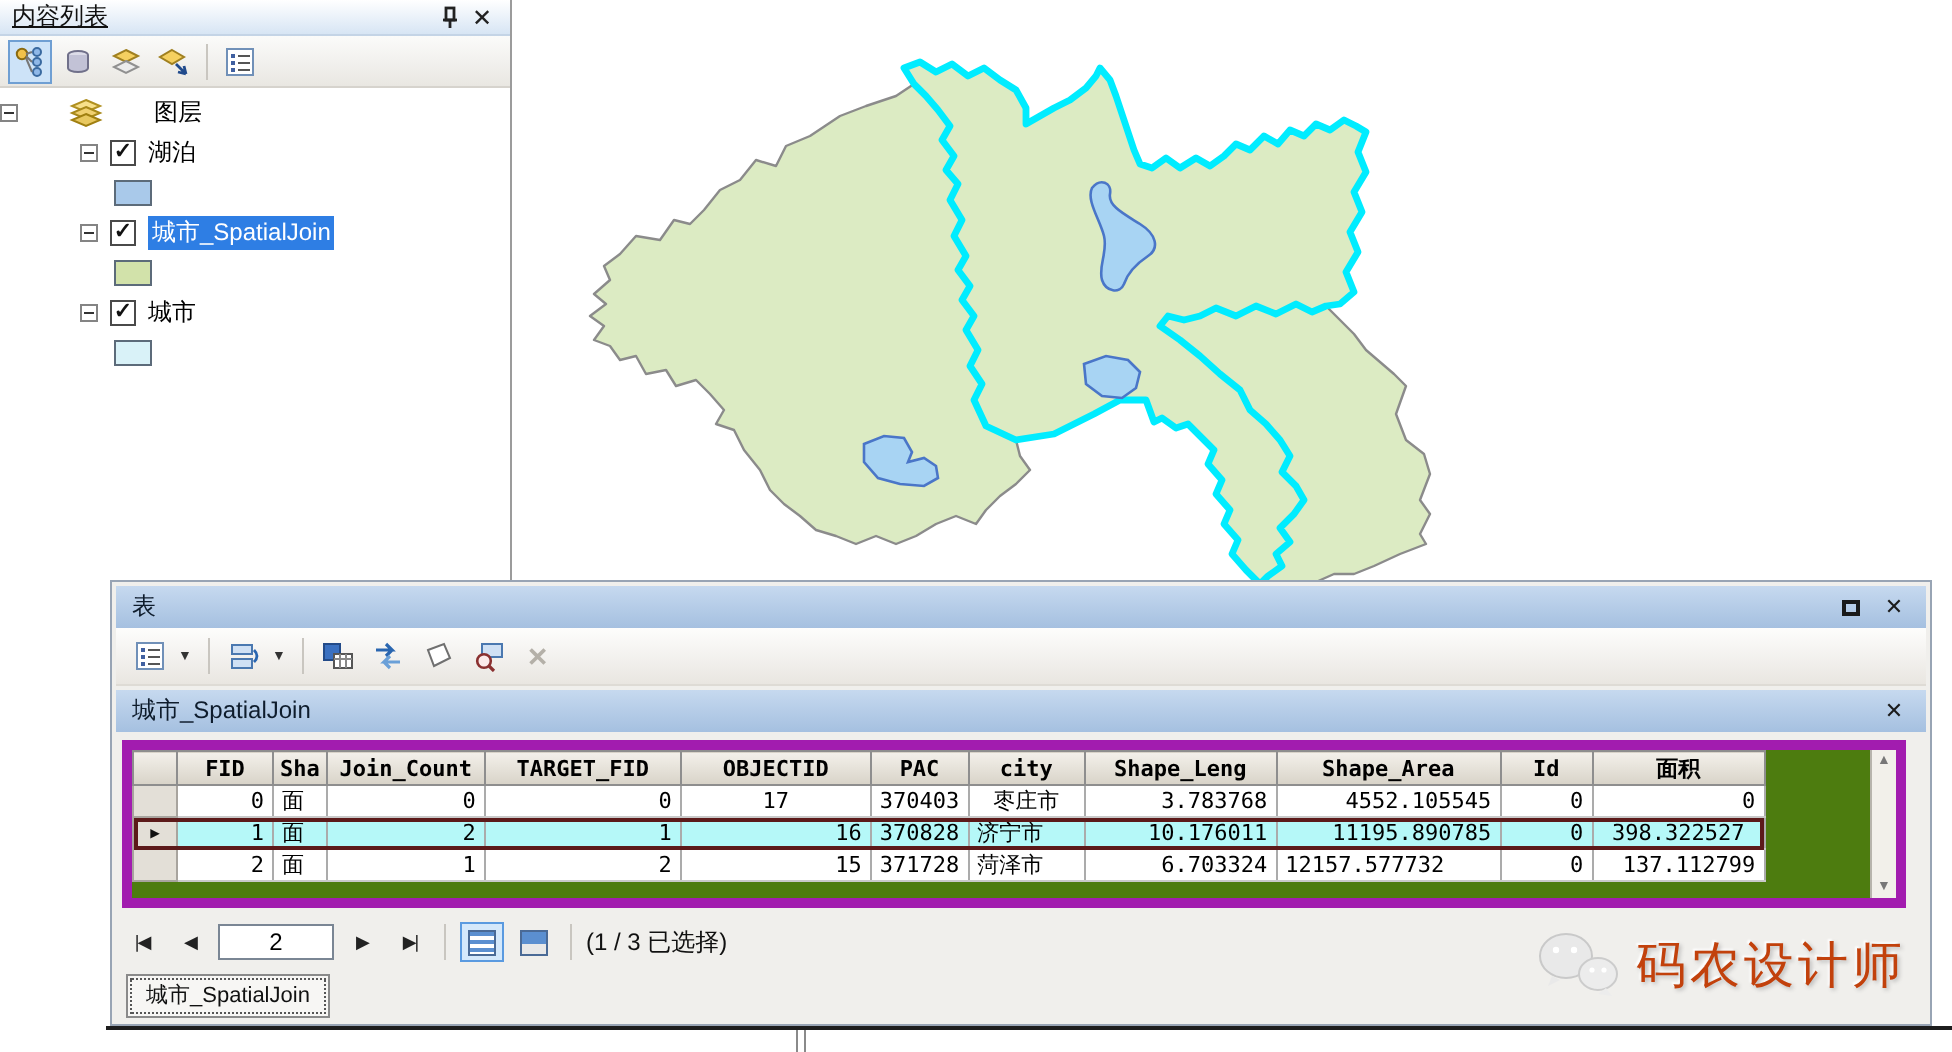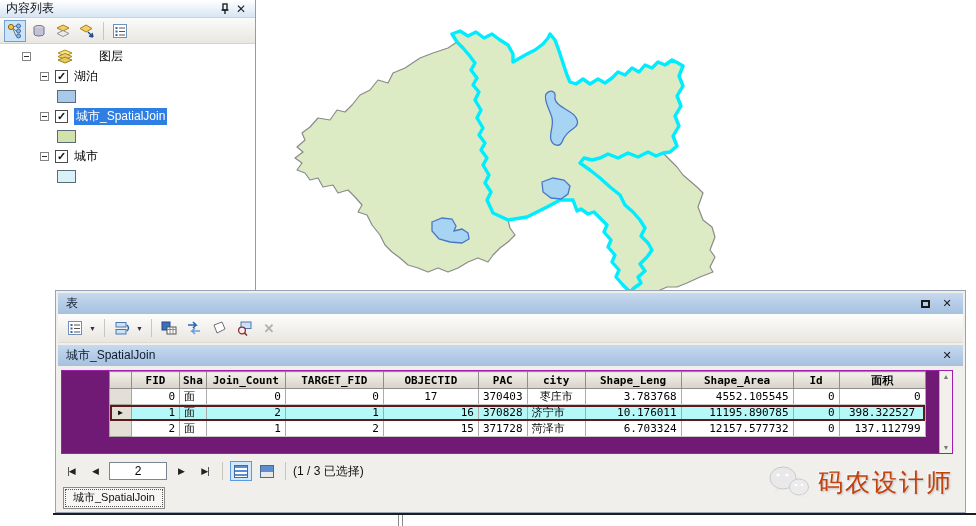--- a/index.html
+++ b/index.html
@@ -5,21 +5,21 @@
   * { margin:0; padding:0; box-sizing:border-box; }
   html,body { width:976px; height:526px; overflow:hidden; background:#ffffff;
               font-family:"Liberation Sans", sans-serif; }
   .abs { position:absolute; }
 
   
   #toc { left:0; top:0; width:255px; height:513px; background:#ffffff; }
   #toc-titlebar { left:0; top:0; width:255px; height:18px;
     background:linear-gradient(#ffffff,#d7e5f4); border-bottom:1px solid #c4d4e6;
     display:flex; align-items:center; padding:0 6px; font-size:12px; color:#111; }
-  #toc-title { flex:1; }
+  #toc-title { flex:1;text-decoration:underline; }
   .tb-ico { width:16px; height:14px; display:flex; align-items:center; justify-content:center;
     font-size:12px; color:#222; cursor:default; }
   #toc-toolbar { left:0; top:18px; width:255px; height:26px;
     background:linear-gradient(#fbfbfa,#e9e7e2); border-bottom:1px solid #d6d3cd;
     display:flex; align-items:center; padding:0 4px; gap:2px; }
   .tool-btn { width:22px; height:22px; display:flex; align-items:center; justify-content:center;
     border:1px solid transparent; }
   .tool-btn.sel { border:1px solid #6f9fd3; background:#cde3f8; }
   .vsep { width:1px; height:18px; background:#c9c6c0; margin:0 3px; }
 
@@ -49,22 +49,22 @@
   .bluebar .grow { flex:1; }
   .winbtn { width:16px; height:15px; display:flex; align-items:center; justify-content:center;
     font-size:11px; color:#1a1a1a; margin-left:6px; }
   .maxglyph { width:9px; height:8px; border:2px solid #1a1a1a; display:inline-block; }
 
   #tb-toolbar { left:2px; top:23px; width:905px; height:29px;
     background:linear-gradient(#fdfdfc,#e9e6e1); border-bottom:1px solid #dedbd5;
     display:flex; align-items:center; padding:0 6px; gap:3px; position:absolute; }
   .dd { font-size:7px; color:#333; margin:0 2px 0 0; }
 
-  #gridwrap { left:5px; top:79px; width:892px; height:84px; background:#701a75;
-    border:1px solid #a21caf; overflow:hidden; position:absolute;padding-left:47px; }
+  #gridwrap { left:5px; top:79px; width:892px; height:84px; background:#4d7c0f;
+    border:5px solid #a21caf; overflow:hidden; position:absolute; }
   table { border-collapse:collapse; table-layout:fixed; }
   th { background:linear-gradient(#f3f0ea,#d8d3c8); border:1px solid #8e8e8e;
     font:bold 11px "DejaVu Sans Mono", monospace; height:17px; padding:0 3px; color:#000; }
   td { font:11px "DejaVu Sans Mono", monospace; height:15px; padding:0 4px;
     border-left:1px solid #ababab; border-right:1px solid #ababab;
     border-bottom:1px solid #c9c9c9; background:#fff; color:#000;
     overflow:hidden; white-space:nowrap; }
   td.ind { background:#e3dfd7; border:1px solid #a8a49e; padding:0; text-align:center;
     font-size:8px; color:#111; }
   tr.sel { outline:2px solid #5c1a1a; outline-offset:-2px; }
@@ -150,21 +150,21 @@
           <rect x="1.5" y="1.5" width="13" height="13" fill="#fff" stroke="#7090b8"></rect>
           <rect x="3.5" y="4" width="2" height="2" fill="#4060a0"></rect>
           <rect x="3.5" y="7.5" width="2" height="2" fill="#4060a0"></rect>
           <rect x="3.5" y="11" width="2" height="2" fill="#4060a0"></rect>
           <path d="M7,5 h6 M7,8.5 h6 M7,12 h6" stroke="#555"></path>
         </svg>
     </span>
   </div>
 
   <div id="toc-tree" class="abs">
-    <div class="tree-row" style="padding-left:22px;gap:19px;">
+    <div class="tree-row" style="gap:19px;">
       <span class="expander"></span>
       <svg width="19" height="15" style="margin-right:5px;">
           <polygon points="9,1 16,4 9,7 2,4" fill="#f7e08a" stroke="#b09020"></polygon>
           <polygon points="9,4.5 16,7.5 9,10.5 2,7.5" fill="#f0d070" stroke="#a88818"></polygon>
           <polygon points="9,8 16,11 9,14 2,11" fill="#e8c860" stroke="#a07f10"></polygon>
         </svg>
       <span>图层</span>
     </div>
     <div id="toc-layer-list">
         <div class="tree-row" style="padding-left: 40px;">
@@ -338,21 +338,21 @@
           <tr>
             <td class="ind"></td>
             <td style="text-align: right;">2</td>
             <td style="text-align: left;">面</td>
             <td style="text-align: right;">1</td>
             <td style="text-align: right;">2</td>
             <td style="text-align: right;">15</td>
             <td style="text-align: right;">371728</td>
             <td style="text-align: left;">菏泽市</td>
             <td style="text-align: right;">6.703324</td>
-            <td style="text-align: right;">12157.577732</td>
+            <td style="text-align: left;">12157.577732</td>
             <td style="text-align: right;">0</td>
             <td style="text-align: right;">137.112799</td>
           </tr>
         </tbody>
       </table>
     <div id="vscroll">
         <span>▲</span>
         <span>▼</span>
       </div>
   </div>

